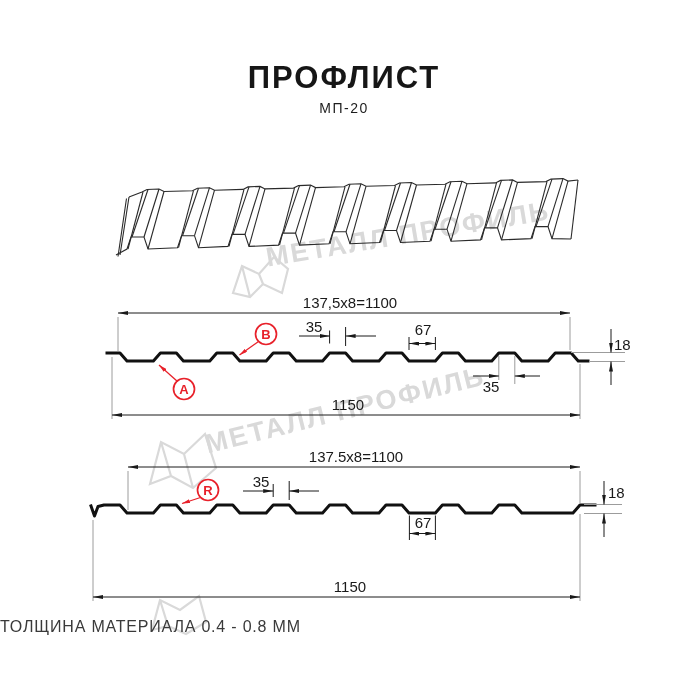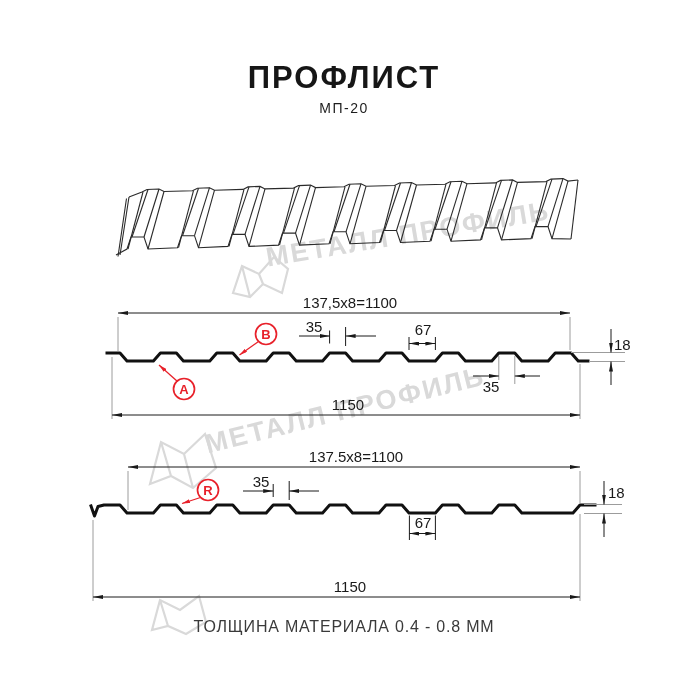--- a/index.html
+++ b/index.html
@@ -2,21 +2,21 @@
 <html style="--red: #e8212a; --ink: #1a1a1a; --ext: #9c9c9c; --wm: #d9d9d9;"><head>
 <meta charset="utf-8">
 <style>
   html,body{margin:0;padding:0;background:#fff;}
   .stage{position:relative;width:688px;height:700px;background:#fff;overflow:hidden;
          font-family:"Liberation Sans",sans-serif;}
   .title{position:absolute;left:0;right:0;top:60px;text-align:center;
          font-size:31px;font-weight:700;letter-spacing:2px;color:#161616;}
   .subtitle{position:absolute;left:0;right:0;top:100px;text-align:center;
          font-size:14px;font-weight:400;letter-spacing:1.5px;color:#1d1d1d;}
-  .footer{position:absolute;left:0;right:0;top:618px;text-align:center;
+  .footer{position:absolute;left:0;right:0;top:618px;
          font-size:16px;letter-spacing:0.8px;color:#3a3a3a;}
   svg.draw{position:absolute;left:0;top:0;}
   .ln{stroke:#2a2a2a;fill:none;stroke-width:1.1;}
   .profile{stroke:#111;fill:none;stroke-width:3;stroke-linejoin:round;stroke-linecap:square;}
   .dim{stroke:var(--ink);stroke-width:1;fill:none;}
   .ext{stroke:var(--ext);stroke-width:1;fill:none;}
   .dimtext{font-size:15px;fill:var(--ink);}
   .mid{text-anchor:middle;}
   .mk{fill:var(--ink);}
   .mkr{fill:var(--red);}

